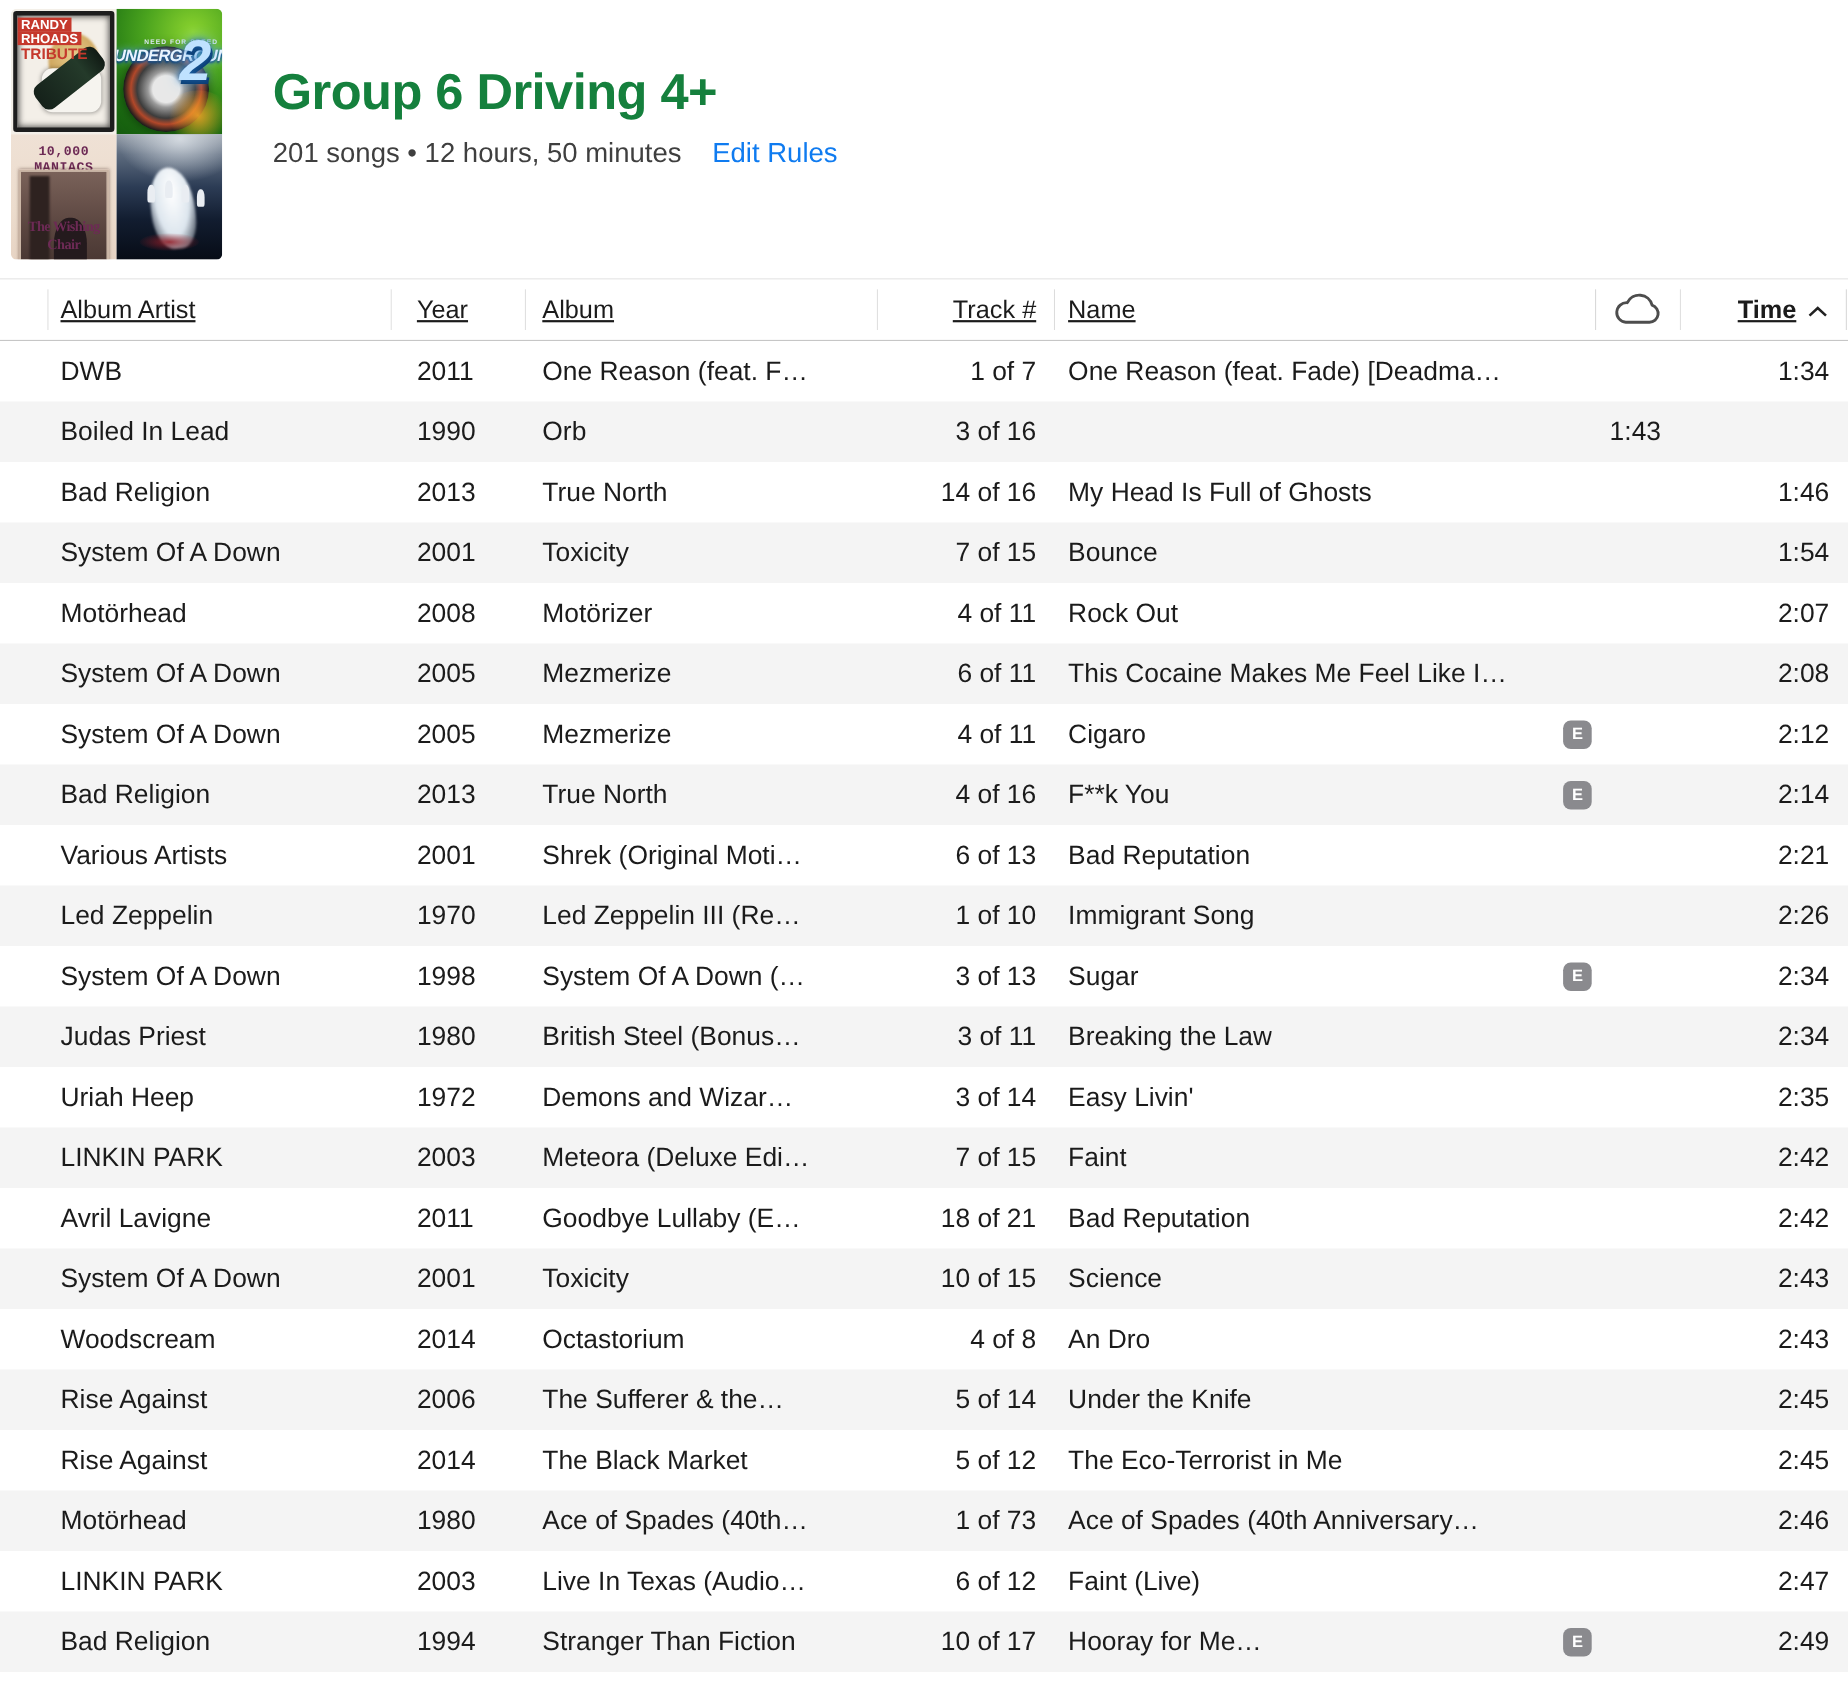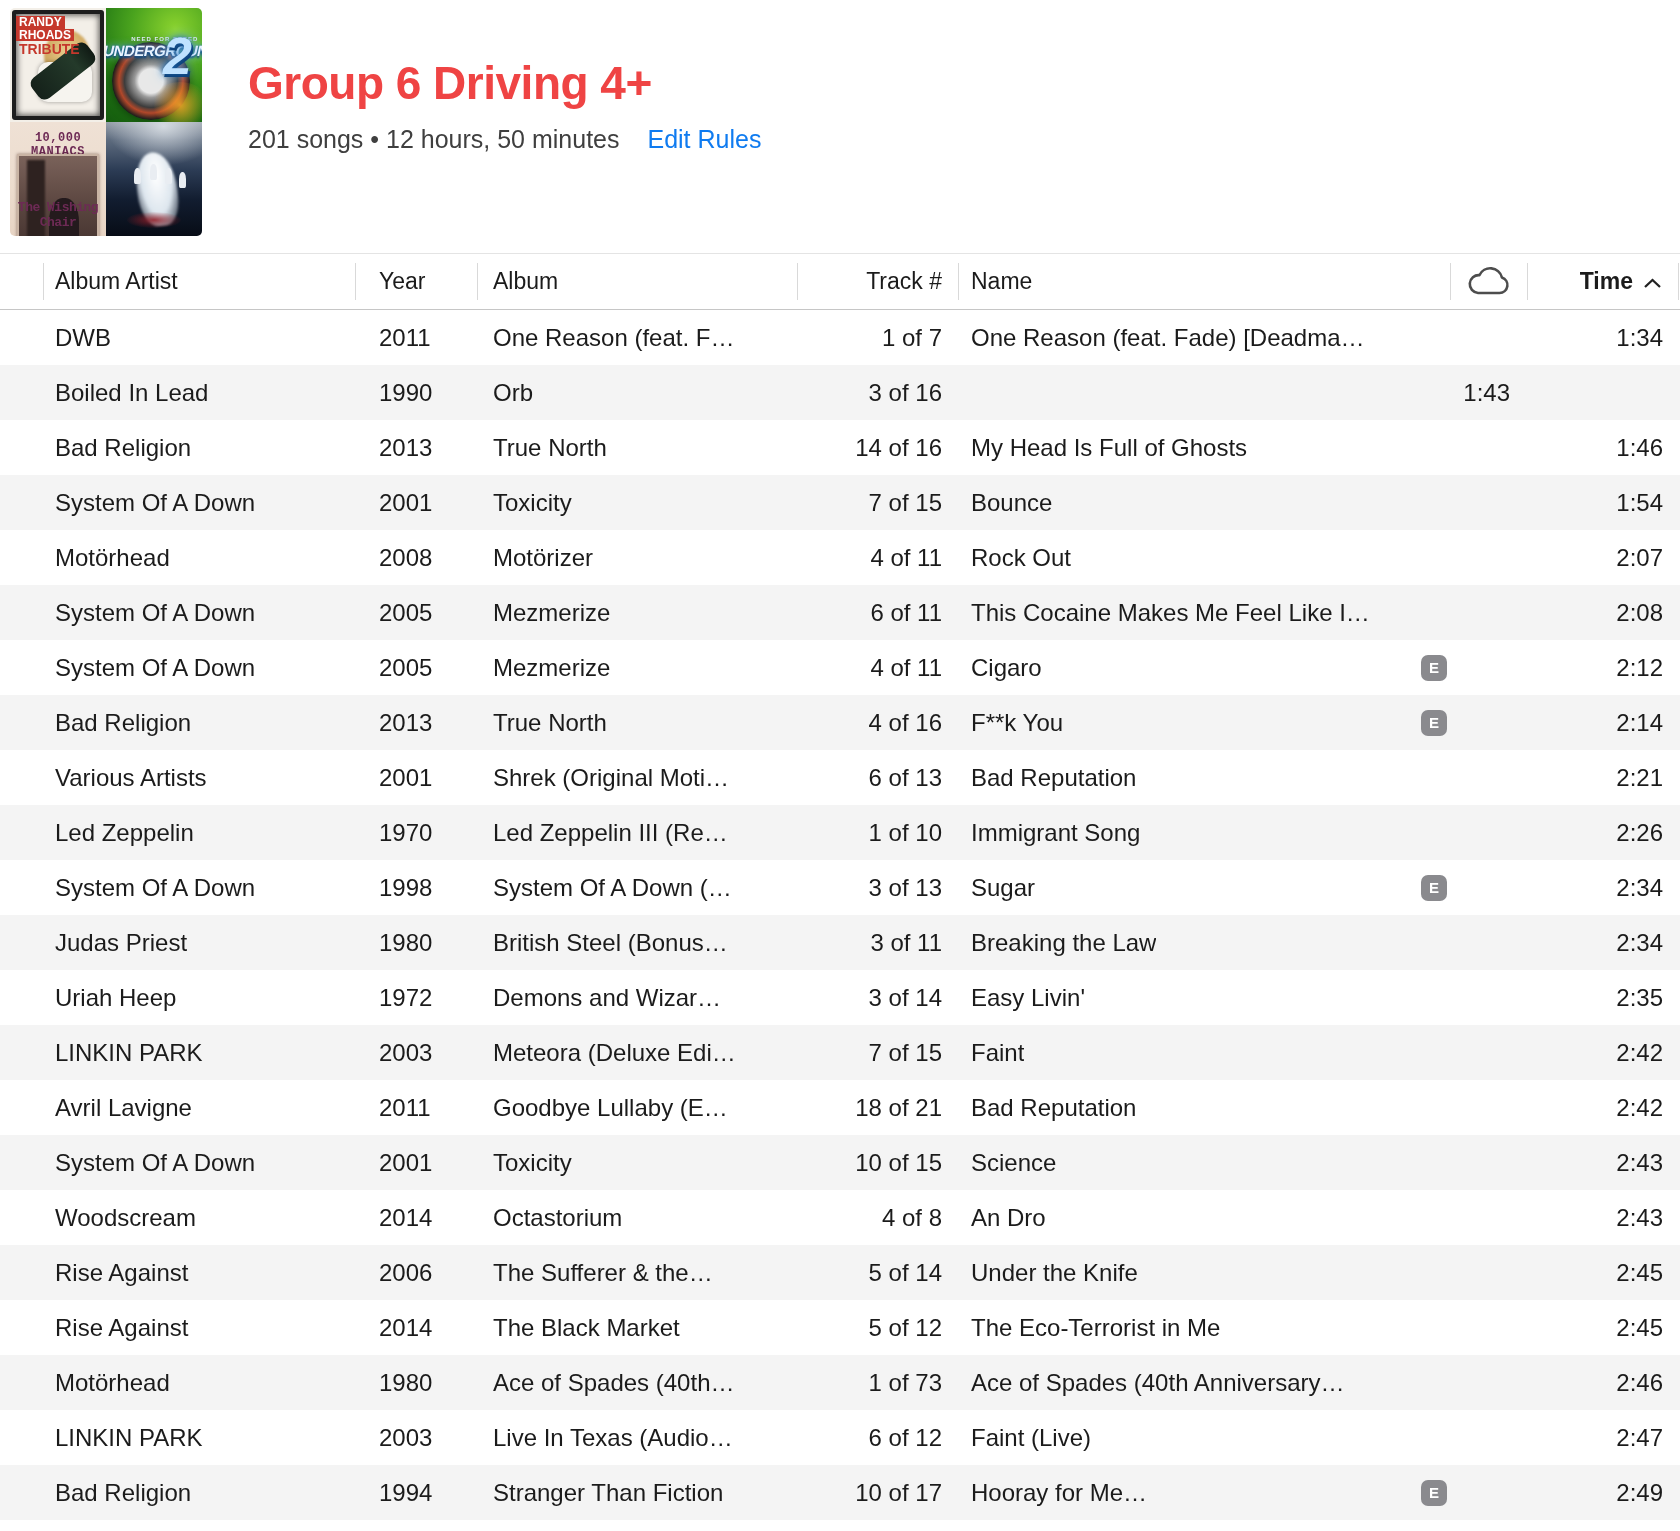--- a/index.html
+++ b/index.html
@@ -47,44 +47,44 @@
   .q-bl { background:linear-gradient(180deg,#efe1d5 0%, #ecdccd 60%, #e7d4c4 100%); }
   .q-bl .artist { position:absolute; top:9px; width:100%; text-align:center; color:#6d2a55;
                   font-family:Liberation Mono, monospace; font-size:12px; font-weight:700; letter-spacing:.5px; }
   .q-bl .frame { position:absolute; left:50%; top:32px; transform:translateX(-50%); width:82px; height:116px;
                  background:linear-gradient(180deg,#7a625a 0%, #5a453f 45%, #3a2b28 100%);
                  border:2px solid #c9b4a4; box-shadow:0 0 3px rgba(60,30,20,.5); }
   .q-bl .curtain { position:absolute; left:8px; top:4px; width:18px; height:104px; background:#2e2220; filter:blur(1px); }
   .q-bl .figure { position:absolute; left:30px; top:42px; width:30px; height:52px; border-radius:45% 45% 30% 30%;
                   background:#241a1d; filter:blur(.5px); }
   .q-bl .title { position:absolute; bottom:6px; width:100%; text-align:center; color:#6d2a55;
-                 font-family:Liberation Mono, monospace; font-size:13px; }
+                 font-family:Liberation Serif, serif; font-size:13px; }
 
   
   .q-br { background:linear-gradient(180deg,#97a0ab 0%, #5d6b7e 16%, #2c3c55 42%, #121d30 68%, #070c16 100%); }
   .q-br .storm { position:absolute; left:0; top:0; width:100%; height:44px;
                  background:radial-gradient(ellipse at 60% 10%, rgba(230,235,240,.8), rgba(120,130,145,0) 70%); }
   .q-br .horse { position:absolute; left:50%; top:30px; transform:translateX(-42%) rotate(-6deg); width:40px; height:74px;
                  border-radius:50% 60% 40% 50%;
                  background:radial-gradient(ellipse at 50% 30%, #ffffff 0%, #dde6ee 55%, rgba(190,200,215,0) 100%);
                  filter:blur(1px); }
   .q-br .monk { position:absolute; bottom:52px; width:7px; height:16px; border-radius:45% 45% 20% 20%;
                 background:#e9edf2; filter:blur(.5px); }
   .q-br .blood { position:absolute; left:50%; bottom:8px; transform:translateX(-50%); width:54px; height:16px;
                  border-radius:50%; background:radial-gradient(ellipse, rgba(150,30,40,.85), rgba(90,10,20,0) 75%); }
 
   .info { position:absolute; left:248px; top:56px; }
-  .title { font-size:46px; font-weight:800; letter-spacing:-.5px; color:#ef4444; }
+  .title { font-size:46px; font-weight:800; letter-spacing:-.5px; color:#15803d; }
   .subline { margin-top:15px; font-size:25px; color:#3f3f3f; display:flex; align-items:baseline; }
   .edit-rules { color:#0f7bf0; margin-left:28px; cursor:pointer; text-decoration:none; }
 
   
   .grid-row { display:grid;
     grid-template-columns:43px 312px 122px 320px 161px 492px 77px auto; }
-  .thead { height:57px; border-top:1px solid #e4e4e4; border-bottom:1px solid #c6c6c6; }
+  .thead { height:57px; border-top:1px solid #e4e4e4; border-bottom:1px solid #c6c6c6;text-decoration:underline; }
   .th, .td { display:flex; align-items:center; font-size:23px; color:#1b1b1b; overflow:hidden; white-space:nowrap; }
   .th { position:relative; cursor:pointer; }
   .th::before { content:""; position:absolute; left:0; top:9px; bottom:9px; width:1px; background:#d9d9d9; }
   .th.t-time::after { content:""; position:absolute; right:1px; top:9px; bottom:9px; width:1px; background:#d9d9d9; }
   .c-artist { padding-left:12px; }
   .c-year   { padding-left:24px; }
   .c-album  { padding-left:16px; }
   .c-track  { justify-content:flex-end; padding-right:16px; }
   .c-name   { padding-left:13px; }
   .c-cloud  { justify-content:center; }

